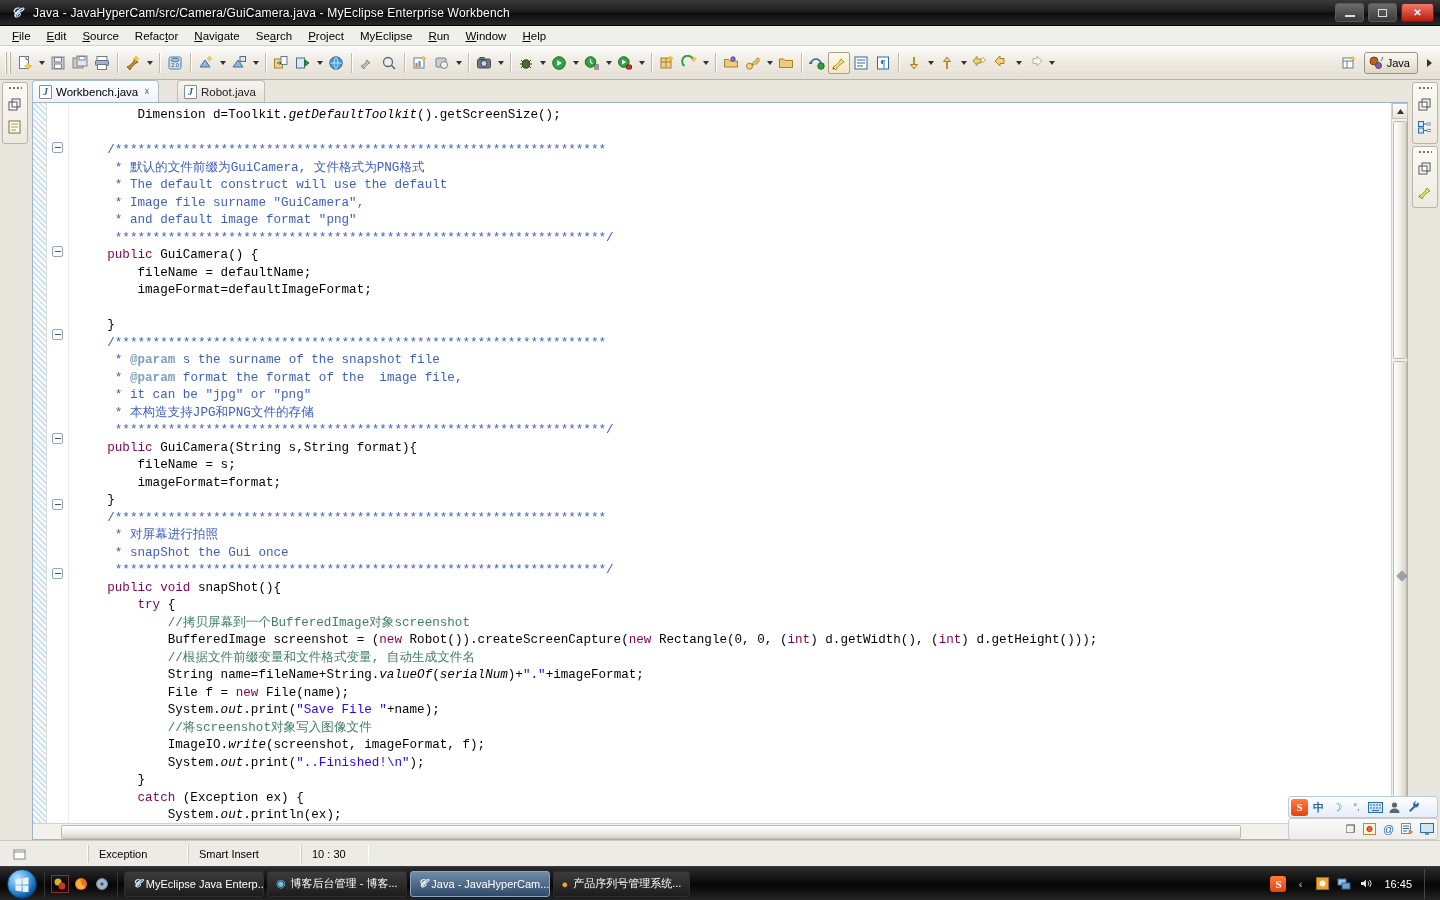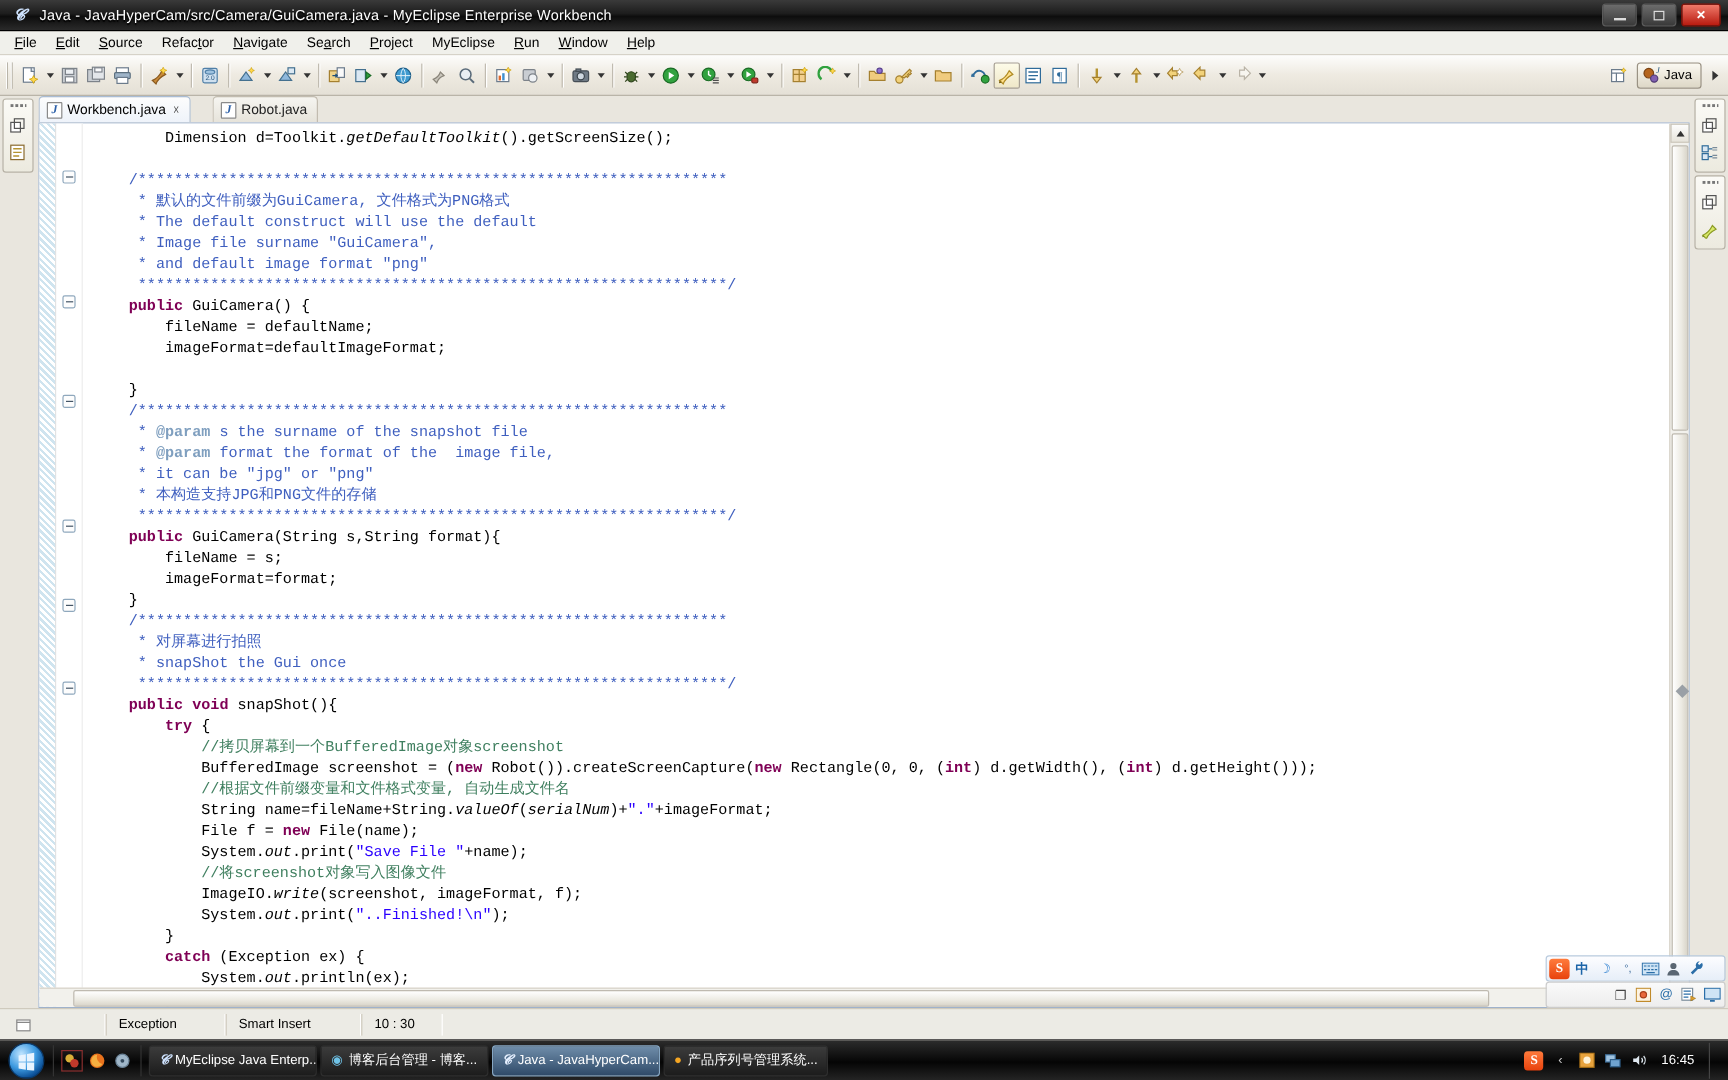--- a/index.html
+++ b/index.html
@@ -155,21 +155,21 @@
     display:flex;align-items:center;justify-content:center;
   }
   .fold:after{ content:""; width:6px;height:1px;background:#456; display:block; }
   .code-pane{
     flex:1; position:relative; overflow:hidden;
     font-family:"Liberation Mono","DejaVu Sans Mono",monospace;
     font-size:12.6px; line-height:17.5px; color:#000;
     padding-top:4px; white-space:pre;
   }
   .code-pane .ln{ height:17.5px; padding-left:8px; }
-  .kw{ color:#7f0055; font-weight:bold; }
+  .kw{ color:#7f0055; font-weight:normal; }
   .cm{ color:#3f7f5f; }
   .jd{ color:#3f5fbf; }
   .jdtag{ color:#7f9fbf; font-weight:bold; }
   .st{ color:#2a00ff; }
   .it{ font-style:italic; }
   
   .vscroll{
     position:absolute; right:0; top:0; bottom:0; width:16px;
     background:#f2f1ec; border-left:1px solid #d6d2c8;
   }

